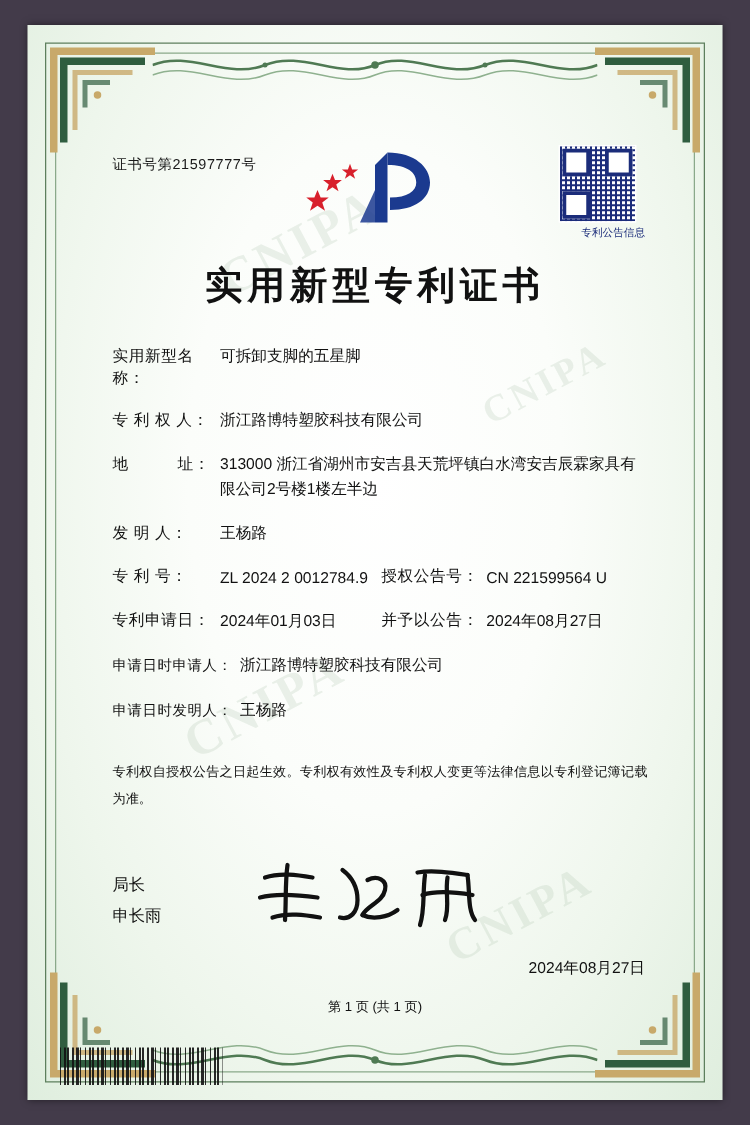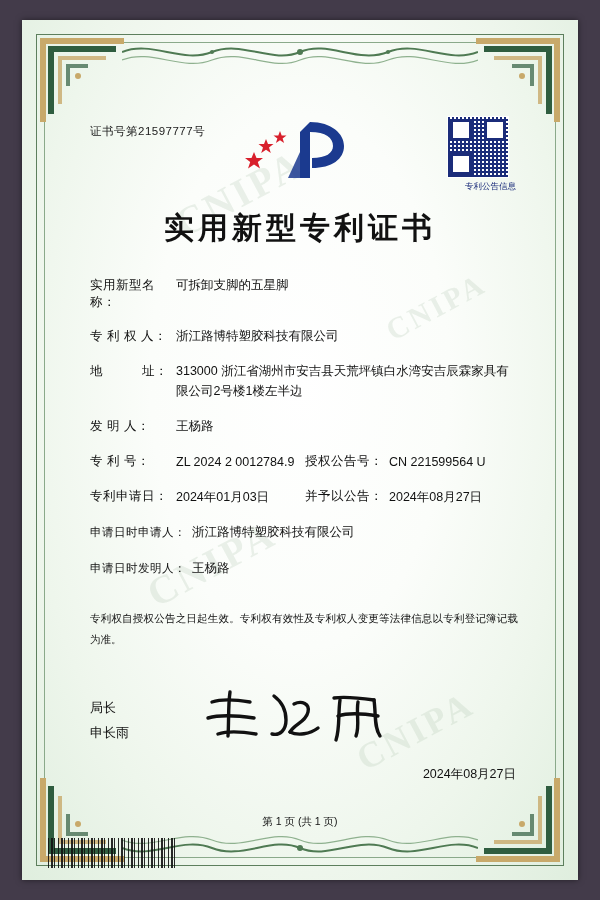--- a/index.html
+++ b/index.html
@@ -235,21 +235,21 @@
     position: absolute;
     right: 16px;
     top: 690px;
     font-size: 12.5px;
     color: #111;
   }
   .pagenum {
     position: absolute;
     left: 0;
     right: 0;
-    bottom: 5px;
+    bottom: 21px;
     text-align: center;
     font-size: 10.5px;
     color: #111;
   }
   
   .barcode {
     position: absolute;
     left: 26px;
     bottom: 12px;
     width: 130px;

